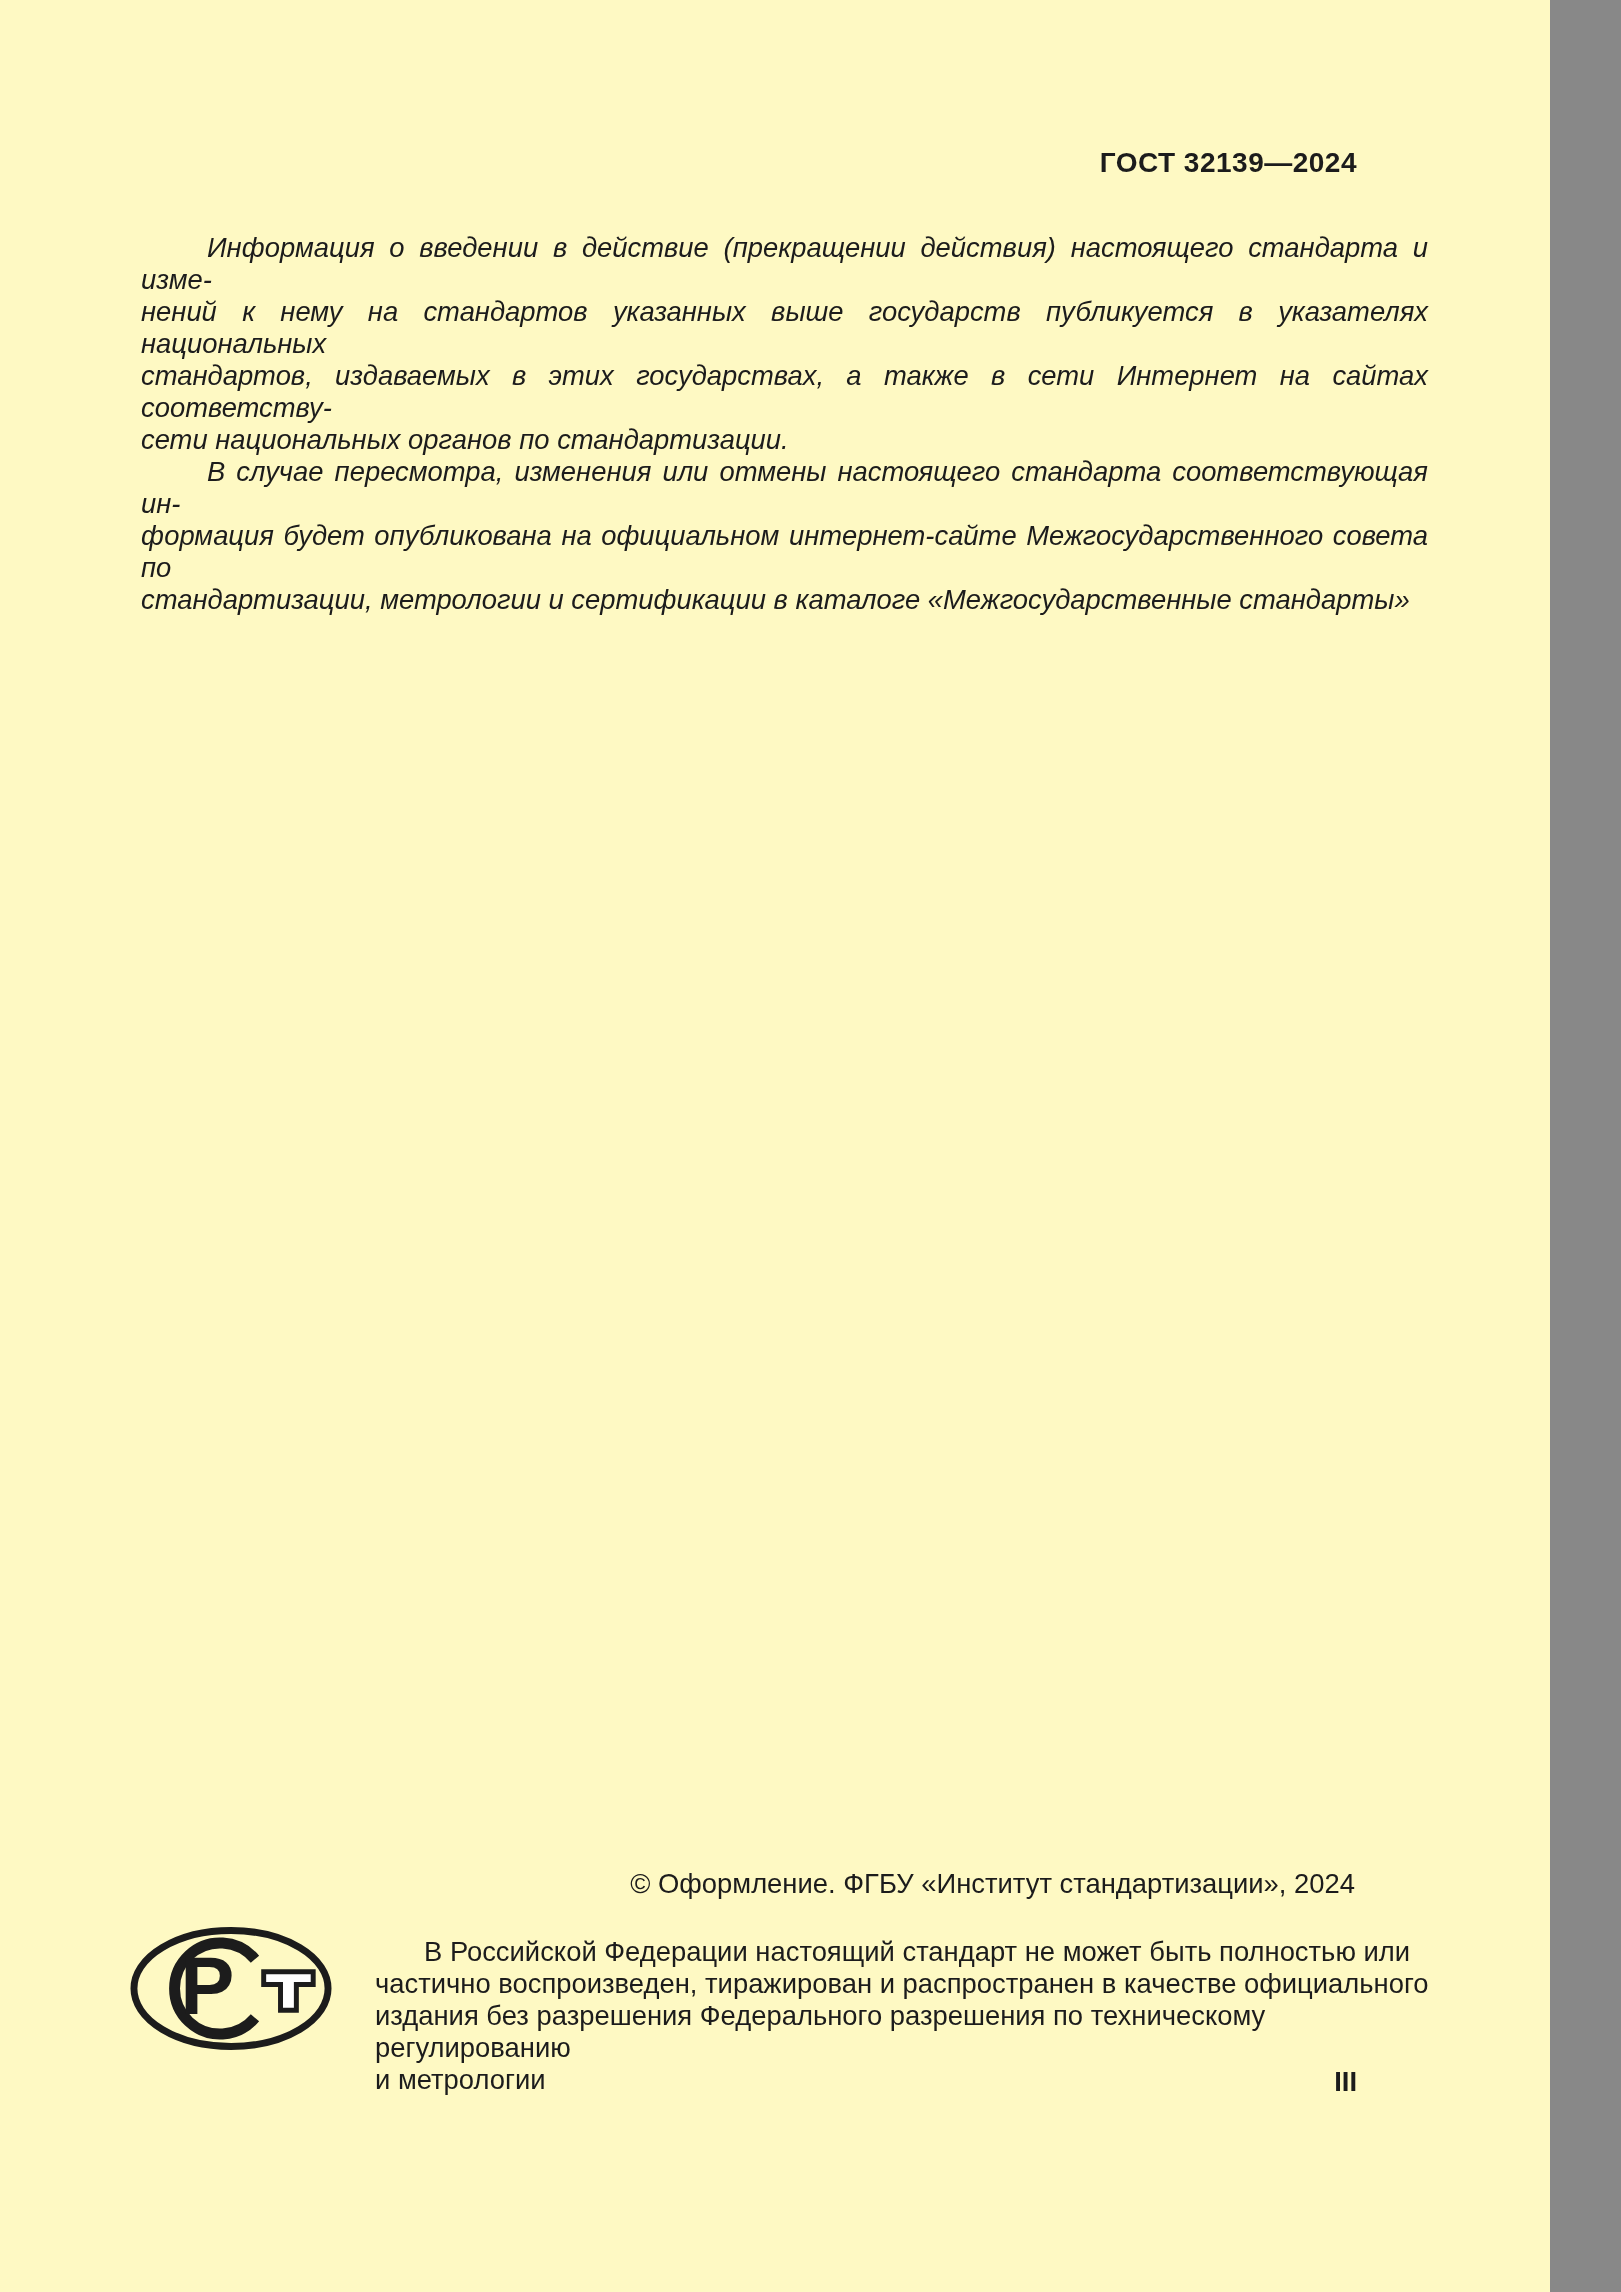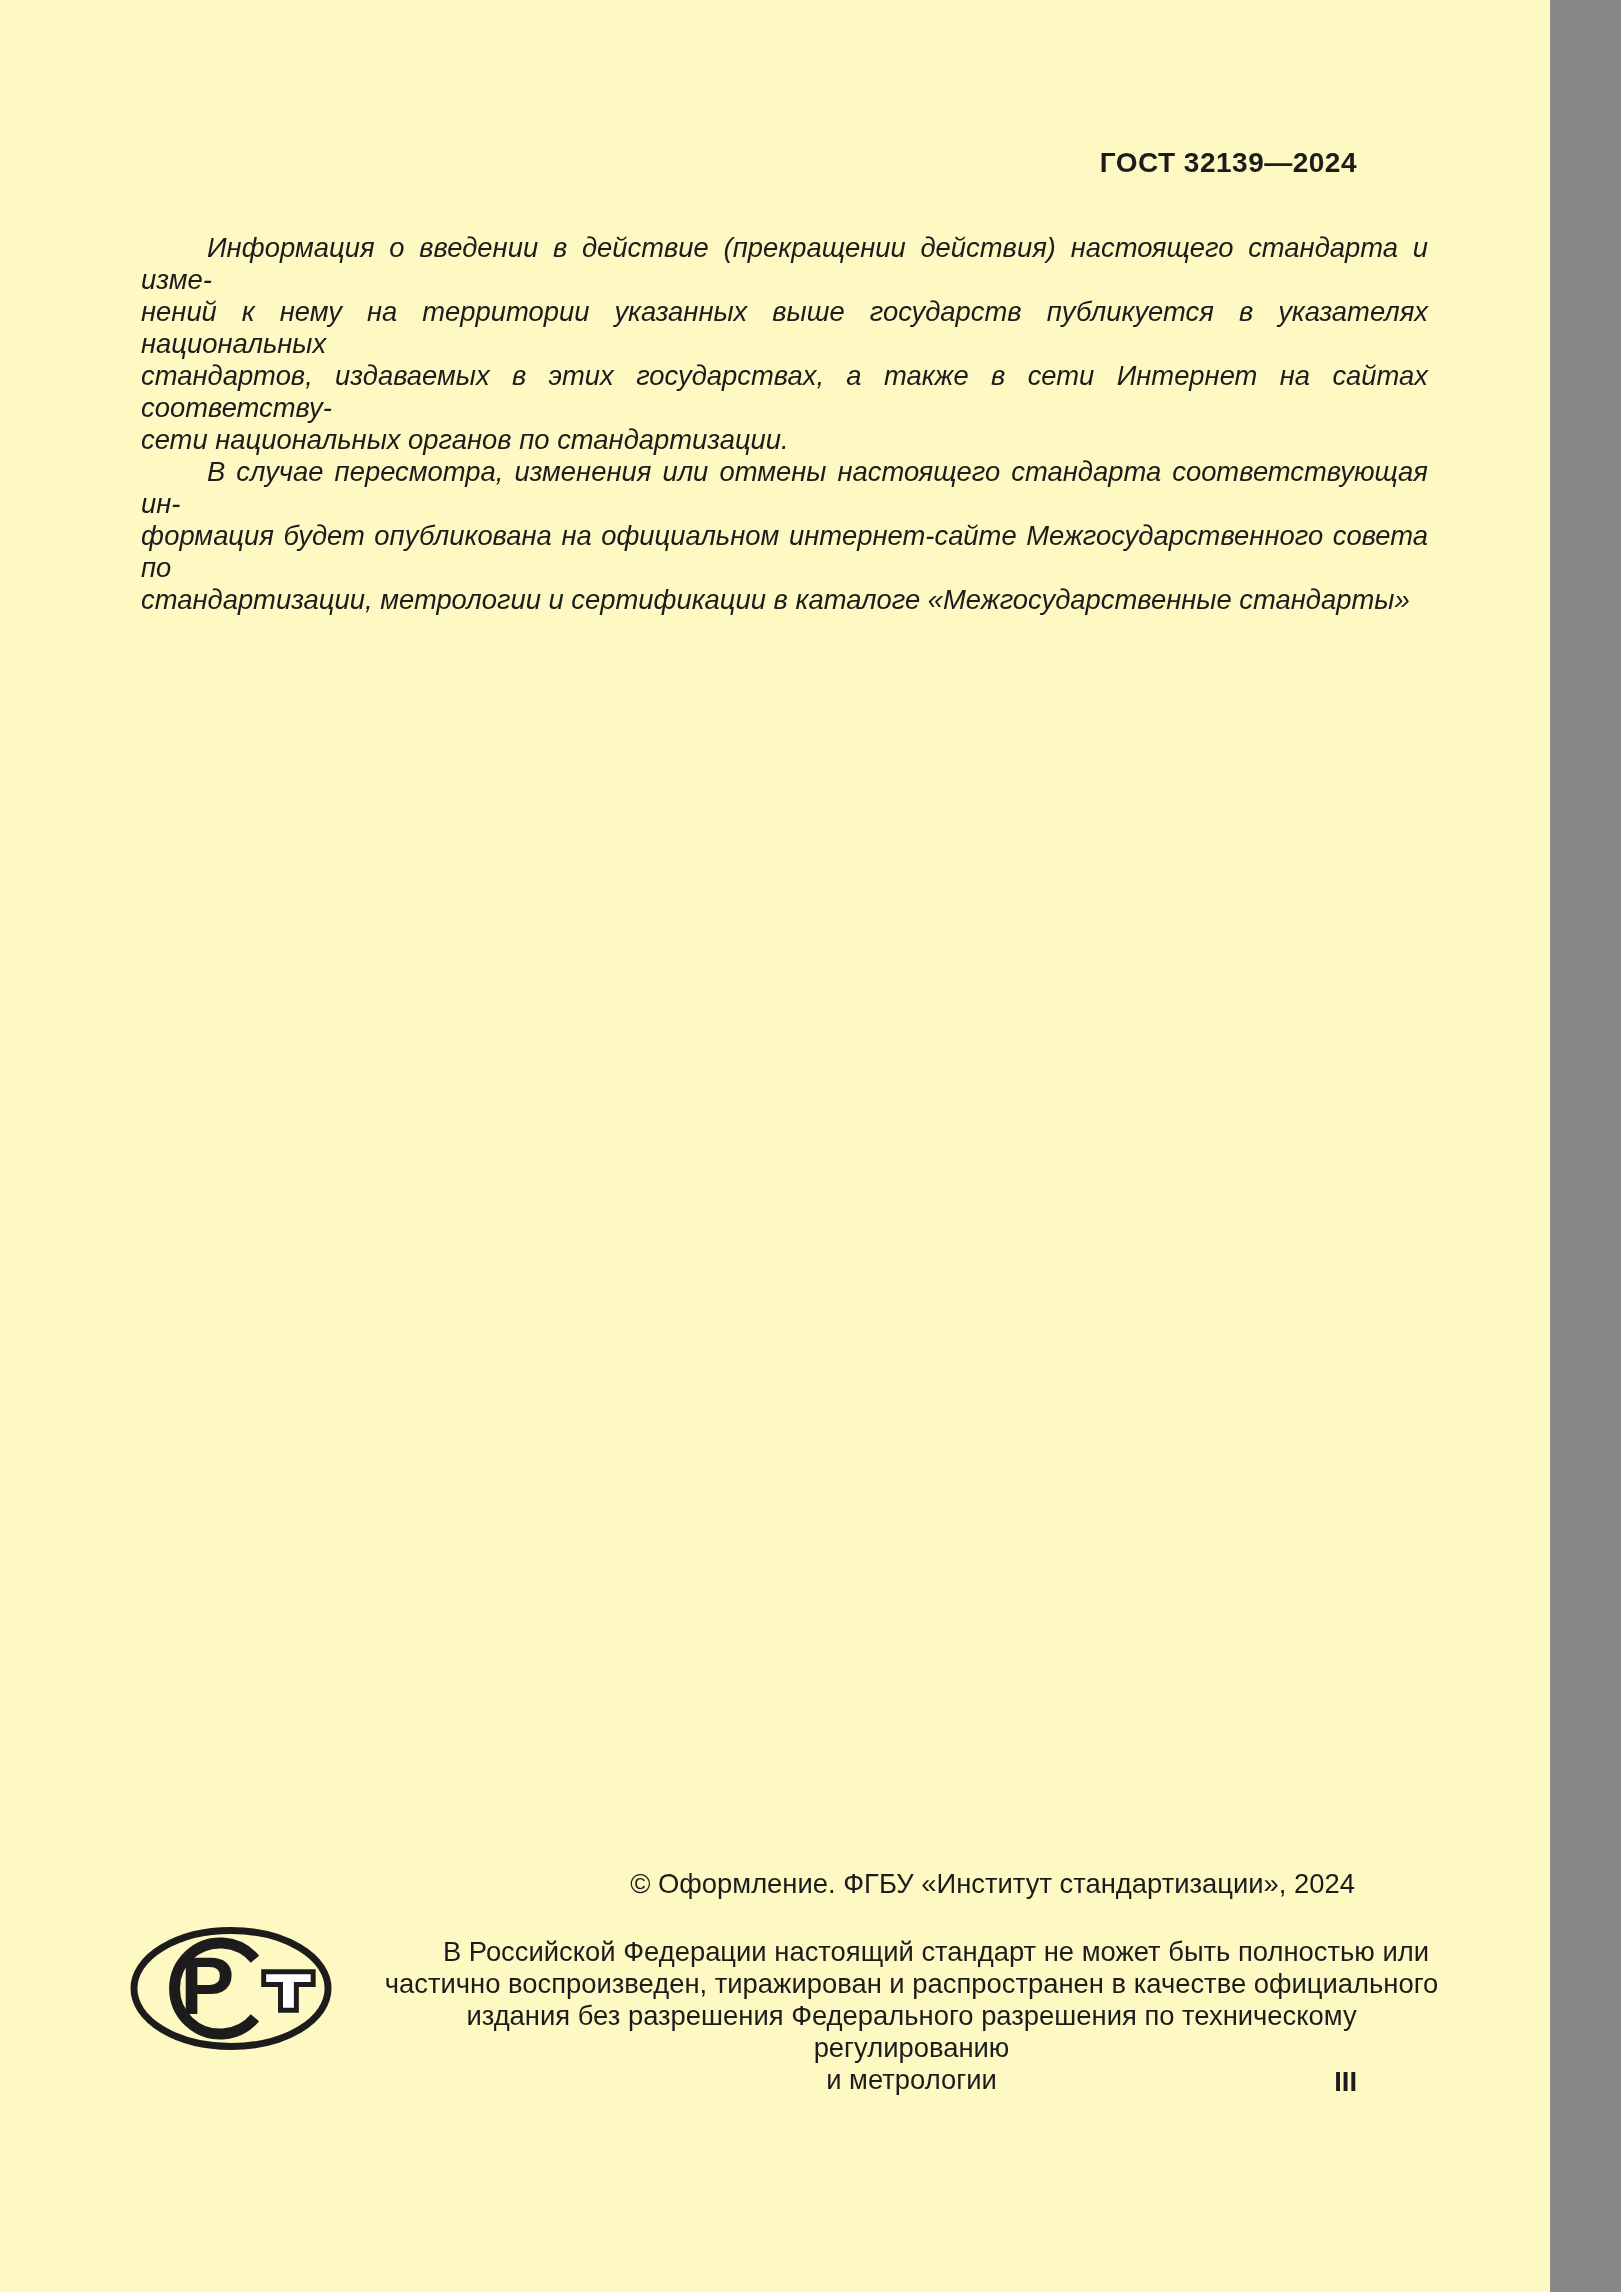--- a/index.html
+++ b/index.html
@@ -58,41 +58,41 @@
   }
   .logo svg { display: block; width: 100%; height: 100%; }
   .restriction {
     position: absolute;
     top: 1936px;
     left: 375px;
     width: 1073px;
     font-size: 27.4px;
     line-height: 32px;
   }
-  .restriction .line { text-align: center; }
+  .restriction .line { text-align: left; }
   .restriction .line.first { text-indent: 49px; }
   .page-number {
     position: absolute;
     top: 2066px;
     right: 193px;
     font-size: 27.4px;
     font-weight: bold;
   }
 </style>
 </head>
 <body>
 
 <div class="page" style="--ink: #1c1c1c;">
 
   <div class="doc-header">ГОСТ 32139—2024</div>
 
   <div class="intro">
     <div class="para">
         <div class="line first">Информация о введении в действие (прекращении действия) настоящего стандарта и изме-</div>
-        <div class="line">нений к нему на территории указанных выше государств публикуется в указателях национальных</div>
+        <div class="line">нений к нему на стандартов указанных выше государств публикуется в указателях национальных</div>
         <div class="line">стандартов, издаваемых в этих государствах, а также в сети Интернет на сайтах соответству-</div>
         <div class="line last">сети национальных органов по стандартизации.</div>
       </div>
     <div class="para">
         <div class="line first">В случае пересмотра, изменения или отмены настоящего стандарта соответствующая ин-</div>
         <div class="line">формация будет опубликована на официальном интернет-сайте Межгосударственного совета по</div>
         <div class="line last">стандартизации, метрологии и сертификации в каталоге «Межгосударственные стандарты»</div>
       </div>
   </div>
 

